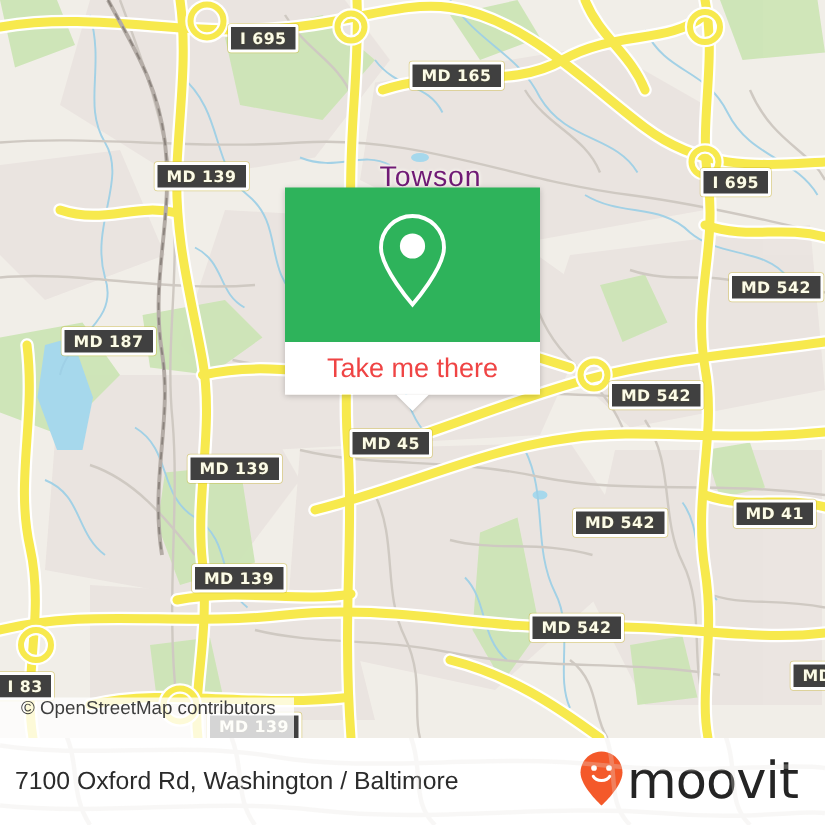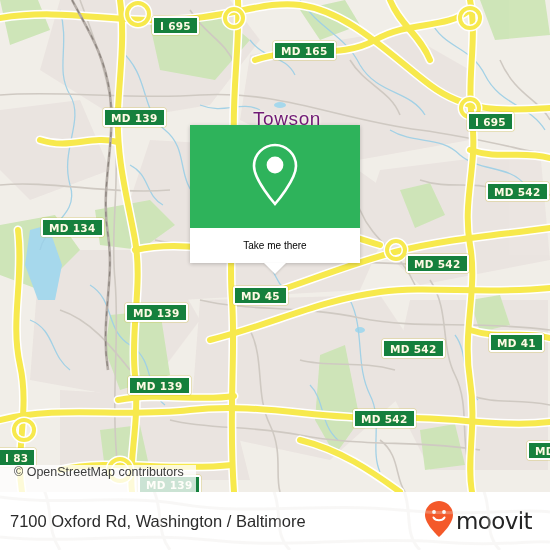--- a/index.html
+++ b/index.html
@@ -37,21 +37,21 @@
     position: absolute;
     left: 0;
     top: 0;
     display: block;
   }
 
   
   .shield {
     position: absolute;
     box-sizing: border-box;
-    background: #15803d;
+    background: #404040;
     border: 2px solid #ffffff;
     border-radius: 2px;
     color: #fbfbe8;
     font-family: "DejaVu Sans", sans-serif;
     font-size: 10.5px;
     font-weight: bold;
     letter-spacing: 0.3px;
     line-height: 14px;
     height: 19px;
     padding: 1px 6px 0 6px;
@@ -90,22 +90,22 @@
     justify-content: center;
   }
   .popup-footer {
     background: #ffffff;
     height: 35px;
     display: flex;
     align-items: center;
     justify-content: center;
   }
   .popup-footer span {
-    color: #000000;
-    font-size: 10px;
+    color: #ef4444;
+    font-size: 18px;
     font-family: "Liberation Sans", sans-serif;
   }
   .popup-tail {
     position: absolute;
     left: 50%;
     bottom: -11px;
     margin-left: -11px;
     width: 0;
     height: 0;
     border-left: 11px solid transparent;
@@ -150,21 +150,21 @@
     font-family: "Liberation Sans", sans-serif;
     white-space: nowrap;
   }
   .brand {
     display: flex;
     align-items: center;
     gap: 2px;
   }
   .brand-word {
     color: #242424;
-    font-size: 23px;
+    font-size: 34px;
     font-family: "DejaVu Sans", sans-serif;
     letter-spacing: -0.6px;
     line-height: 30px;
     font-weight: 400;
   }
   .footer-watermark {
     position: absolute;
     left: 0;
     top: 0;
     width: 550px;
@@ -338,21 +338,21 @@
     </svg>
 
     <div class="place-label" style="left:253px; top:108px;">Towson</div>
 
     <div>
       <div class="shield" style="left: 152px; top: 16px;">I 695</div>
       <div class="shield" style="left: 273px; top: 41px;">MD 165</div>
       <div class="shield" style="left: 103px; top: 108px;">MD 139</div>
       <div class="shield" style="left: 467px; top: 112px;">I 695</div>
       <div class="shield" style="left: 486px; top: 182px;">MD 542</div>
-      <div class="shield" style="left: 41px; top: 218px;">MD 134</div>
+      <div class="shield" style="left: 41px; top: 218px;">MD 187</div>
       <div class="shield" style="left: 406px; top: 254px;">MD 542</div>
       <div class="shield" style="left: 233px; top: 286px;">MD 45</div>
       <div class="shield" style="left: 125px; top: 303px;">MD 139</div>
       <div class="shield" style="left: 489px; top: 333px;">MD 41</div>
       <div class="shield" style="left: 382px; top: 339px;">MD 542</div>
       <div class="shield" style="left: 128px; top: 376px;">MD 139</div>
       <div class="shield" style="left: 353px; top: 409px;">MD 542</div>
       <div class="shield" style="left: 527px; top: 441px;">MD</div>
       <div class="shield" style="left: -3px; top: 448px;">I 83</div>
       <div class="shield" style="left: 138px; top: 475px;">MD 139</div>

